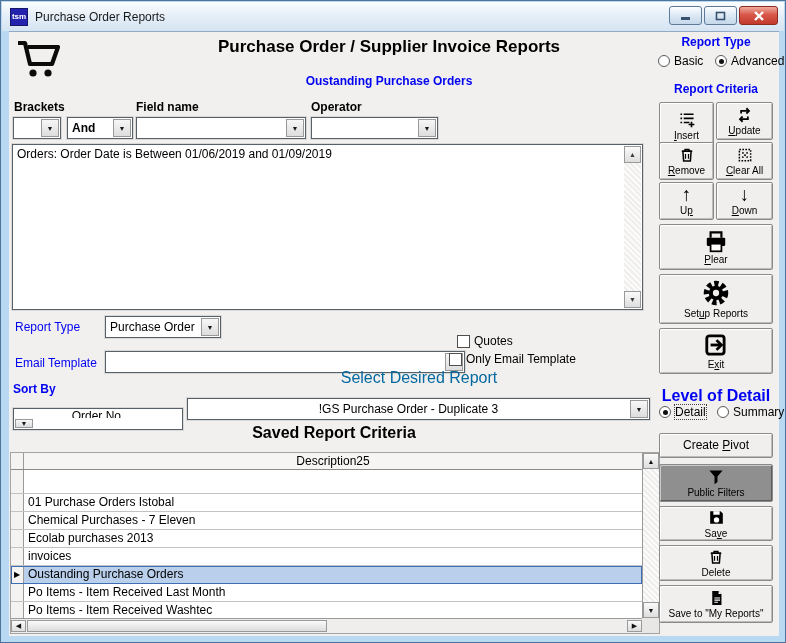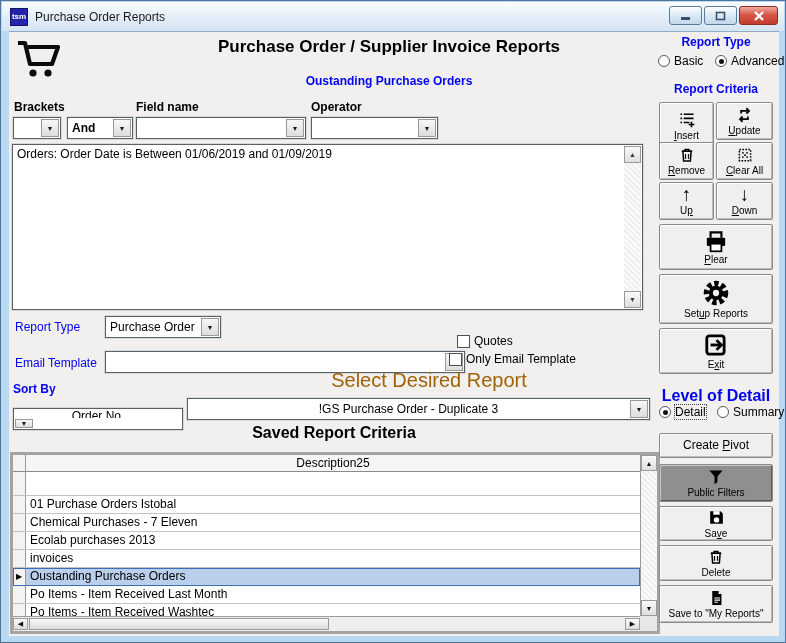--- a/index.html
+++ b/index.html
@@ -56,21 +56,21 @@
   .textarea { position:absolute; background:#fff; border:1px solid #58606a;
               box-shadow:0 0 0 1px #d8d8d6; font-size:12px; }
   .textarea .content { position:absolute; left:0; top:0; right:18px; bottom:0; padding:2px 4px; }
   .sb-v { position:absolute; right:1px; top:1px; bottom:1px; width:17px;
           background:repeating-linear-gradient(45deg,#fbfbfa 0 2px,#efeeec 2px 4px); }
   .sb-btn { position:absolute; left:0; width:17px; height:17px;
             background:linear-gradient(#fafafa,#dedede); border:1px solid #9a9a9a;
             display:flex; align-items:center; justify-content:center;
             font-size:7px; color:#3c3c3c; }
   
-  .grid { position:absolute; background:#a21caf; border:3px solid #a3a3a3; }
+  .grid { position:absolute; background:#a21caf; border:1px solid #a3a3a3; }
   .trow { display:flex; align-items:stretch; border-bottom:1px solid #c3c3c3; background:#fff; }
   .trow .sel { width:13px; flex:none; border-right:1px solid #9a9a9a; background:#f4f3f2;
                display:flex; align-items:center; justify-content:center; font-size:8px; }
   .trow .tcell { flex:1; font-size:12px; padding:1px 4px; white-space:nowrap; overflow:hidden; }
   .trow.hdr { background:#f6f5f4; border-bottom:1px solid #8a8a8a; }
   .trow.hdr .tcell { text-align:center; }
   .trow.selected { background:#b9cfeb; outline:1px solid #3e6eb4; outline-offset:-1px; }
   .gridbody { position:absolute; left:0; top:0; right:17px; bottom:15px; overflow:hidden; }
   .gv { position:absolute; right:0; top:0; width:17px; bottom:15px;
         background:repeating-linear-gradient(45deg,#fbfbfa 0 2px,#efeeec 2px 4px);
@@ -168,21 +168,21 @@
     <div class="combo" style="left:96px;top:319px;width:360px;">
       <span class="val"></span>
       <span class="drop">▼</span>
     </div>
     <div class="abs optrow" style="left:440px;top:320px;">
       <span class="check"></span>
       <span>Only Email Template</span>
     </div>
 
     <div class="abs lbl b blue" style="left:4px;top:350px;">Sort By</div>
-    <div class="abs center" style="left:190px;top:337px;width:460px;font-size:20px;color:#a16207;">Select Desired Report</div>
+    <div class="abs center" style="left:180px;top:337px;width:460px;font-size:16px;color:#0369a1;">Select Desired Report</div>
     <div class="combo" style="left:4px;top:376px;width:170px;flex-direction:column;">
       <span class="val">Order No.</span>
       <span class="drop">▼</span>
     </div>
     <div class="combo" style="left:178px;top:366px;width:463px;">
       <span class="val center">!GS Purchase Order - Duplicate 3</span>
       <span class="drop">▼</span>
     </div>
 
     <div class="abs center b" style="left:0;top:392px;width:650px;font-size:16px;">Saved Report Criteria</div>

